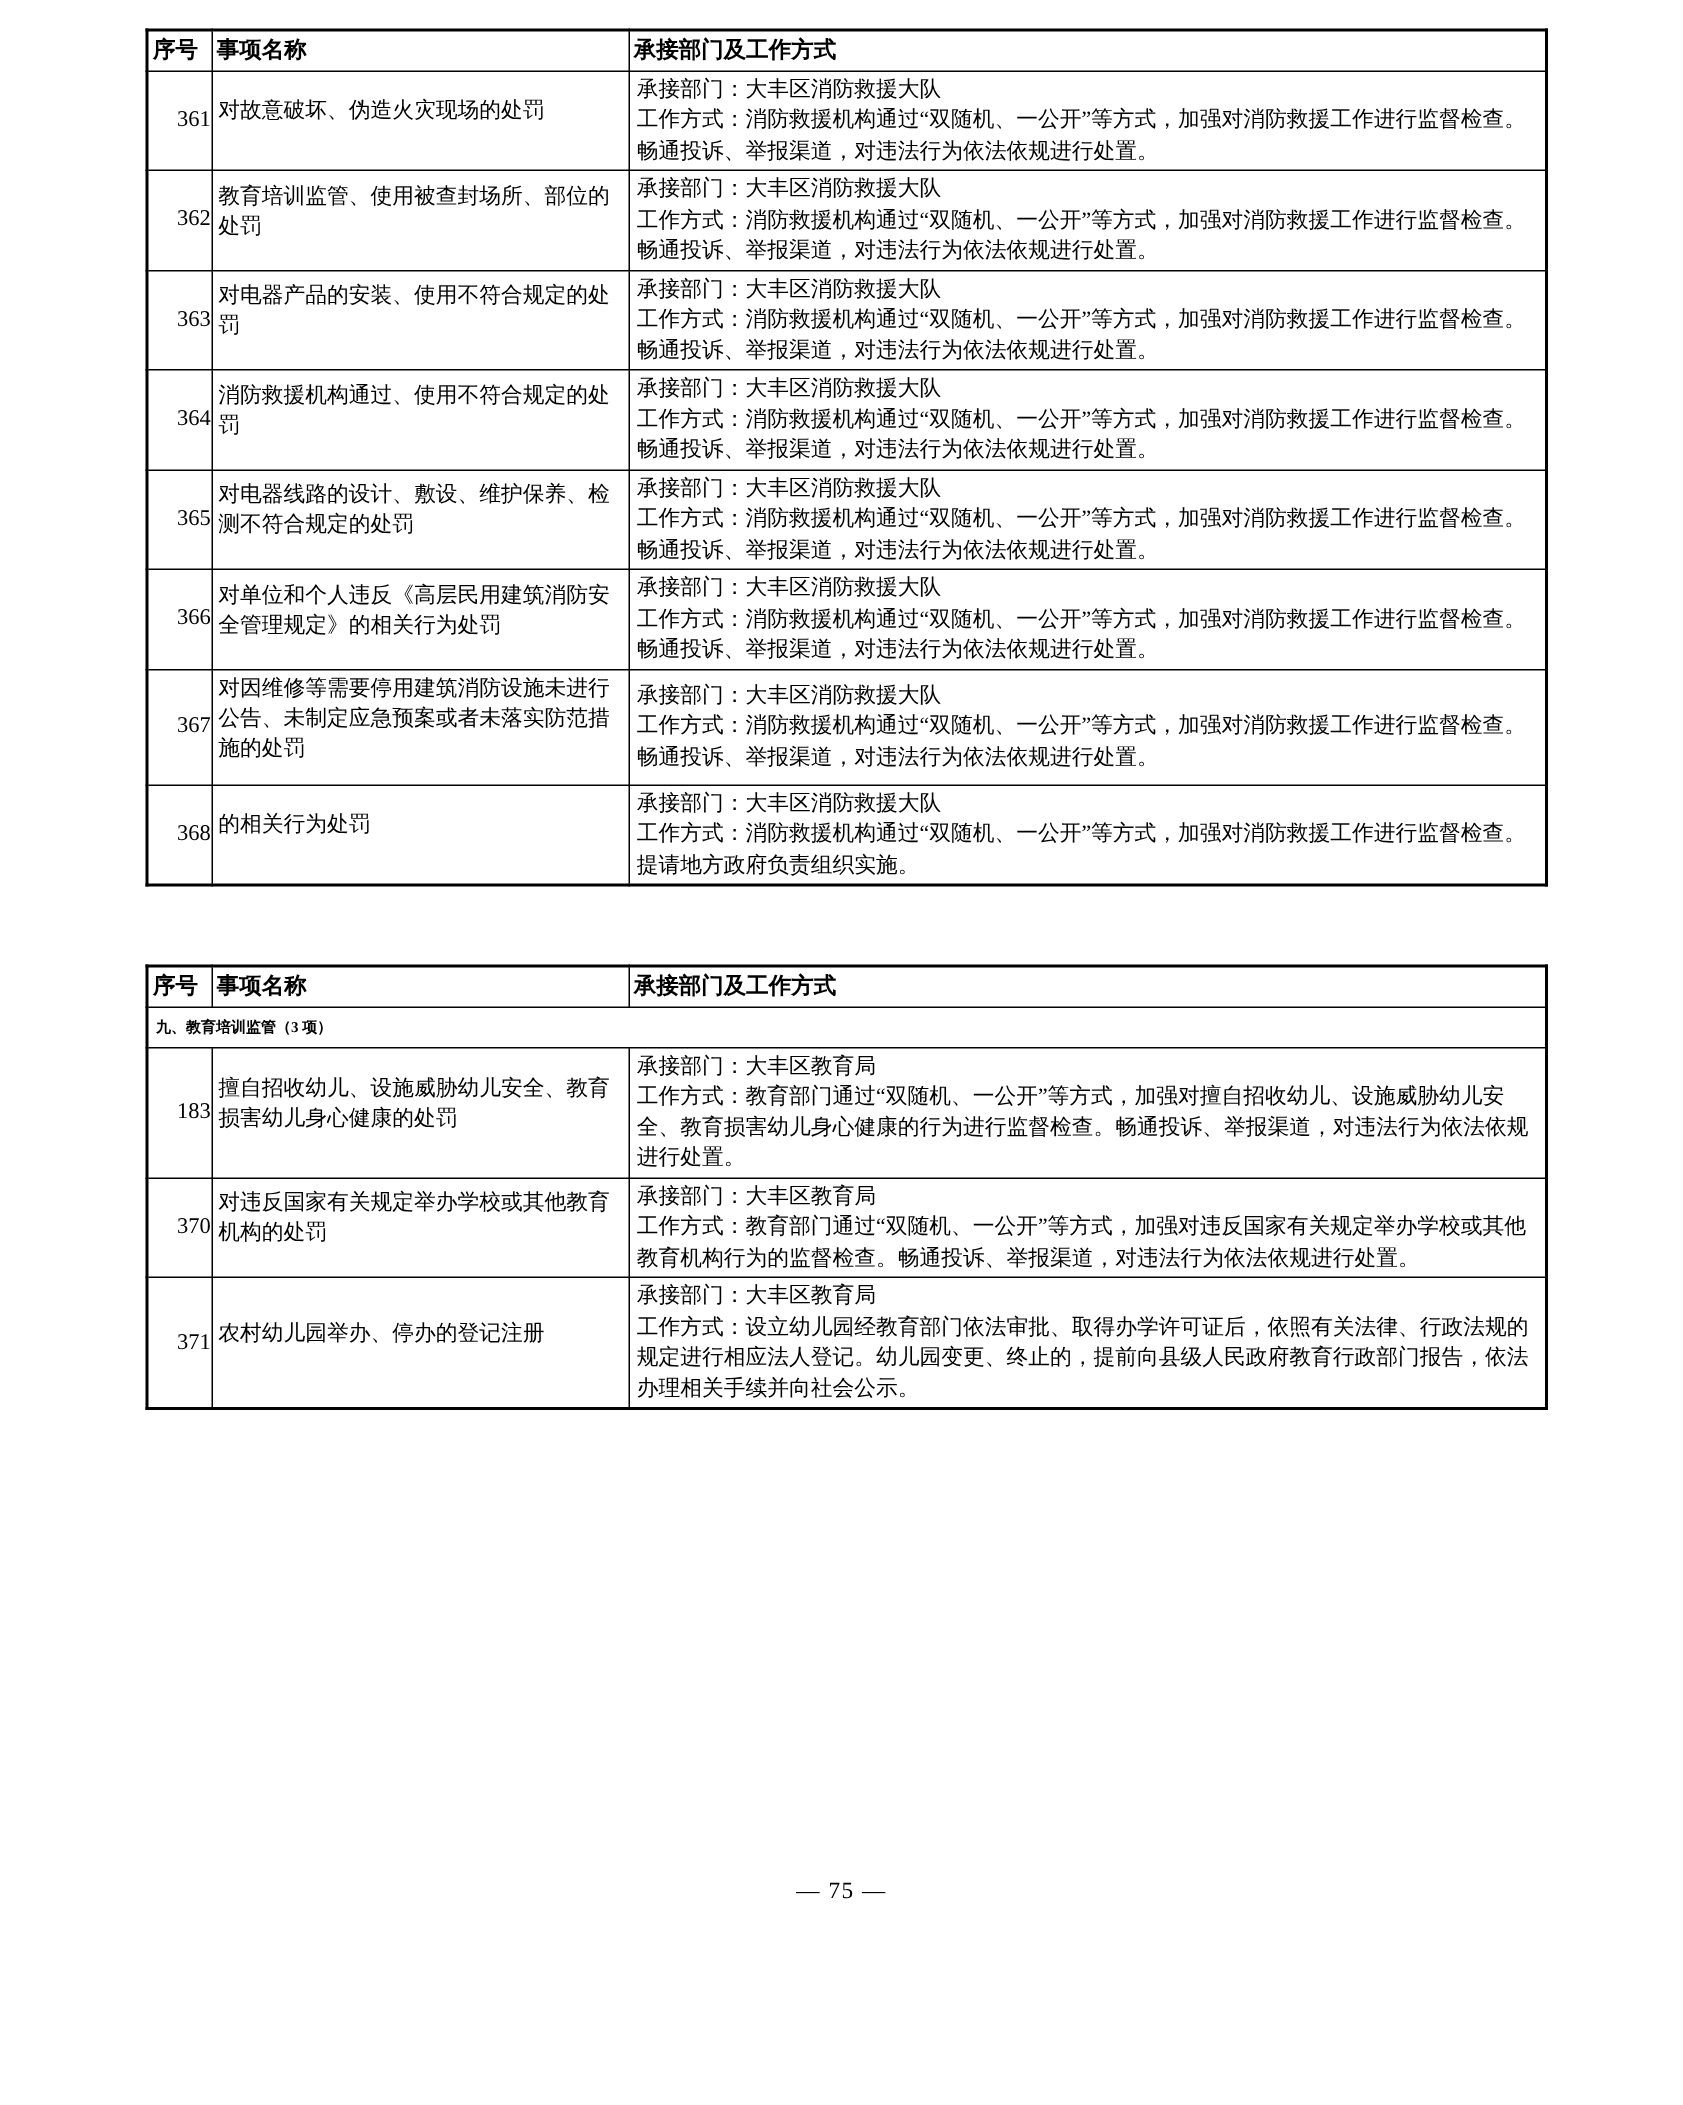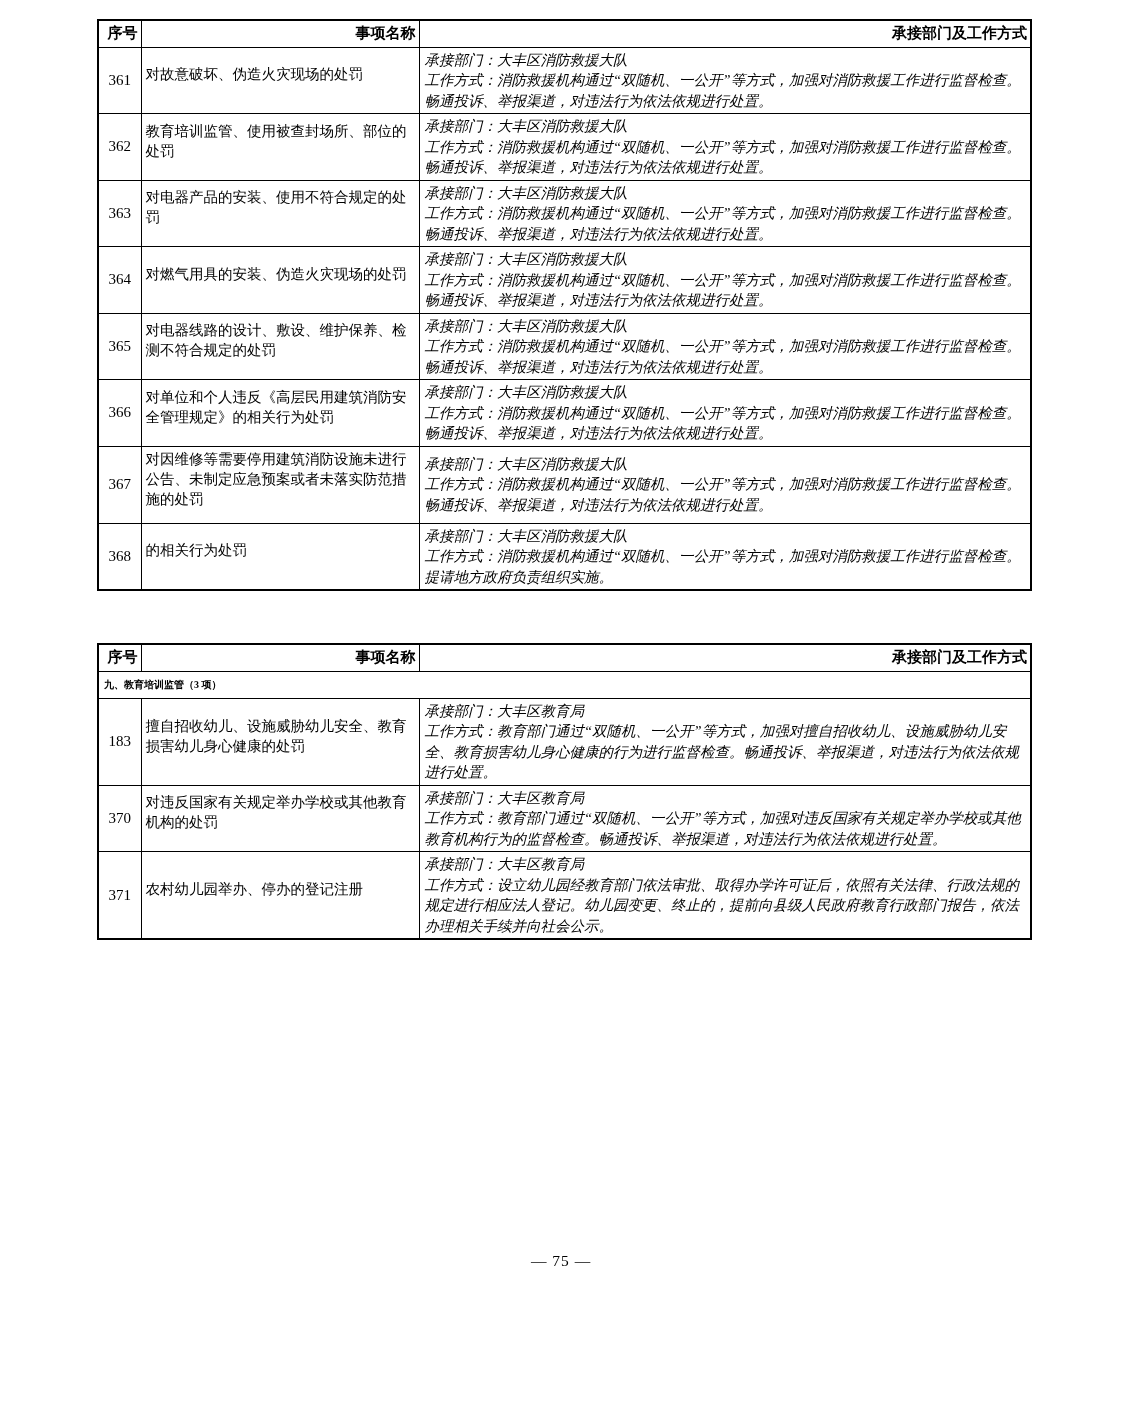--- a/index.html
+++ b/index.html
@@ -25,40 +25,39 @@
   table.t2 { top: 643px; }
   .doc-table th, .doc-table td {
     border: 1px solid #000000;
     font-size: 14.5px;
     color: #000000;
     overflow: hidden;
   }
   .doc-table th {
     font-weight: bold;
     font-size: 15px;
-    text-align: right;
+    text-align: left;
     height: 27px;
     padding: 0 3px;
   }
   td.no {
     text-align: center;
     vertical-align: middle;
     font-size: 15px;
-    padding: 1px 9px;
+    padding: 1px 19px;
   }
   td.name {
     vertical-align: middle;
     line-height: 20px;
     padding: 2px 3px 14px 4px;
   }
   td.body {
     vertical-align: middle;
     line-height: 20.5px;
     padding: 2px 6px 2px 5px;
-    font-style: italic;
   }
   tr.section td {
     font-weight: bold;
     font-size: 10px;
     text-align: left;
     height: 27px;
     padding: 3px 3px 3px 5px;
   }
   .footer {
     position: absolute;
@@ -109,21 +108,21 @@
         <tr>
           <td class="no">363</td>
           <td class="name">对电器产品的安装、使用不符合规定的处罚</td>
           <td class="body">
             <div>承接部门：大丰区消防救援大队</div>
             <div>工作方式：消防救援机构通过“双随机、一公开”等方式，加强对消防救援工作进行监督检查。畅通投诉、举报渠道，对违法行为依法依规进行处置。</div>
           </td>
         </tr>
         <tr>
           <td class="no">364</td>
-          <td class="name">对燃气用具的安装、伪造火灾现场的处罚</td>
+          <td class="name">消防救援机构通过、使用不符合规定的处罚</td>
           <td class="body">
             <div>承接部门：大丰区消防救援大队</div>
             <div>工作方式：消防救援机构通过“双随机、一公开”等方式，加强对消防救援工作进行监督检查。畅通投诉、举报渠道，对违法行为依法依规进行处置。</div>
           </td>
         </tr>
         <tr>
           <td class="no">365</td>
           <td class="name">对电器线路的设计、敷设、维护保养、检测不符合规定的处罚</td>
           <td class="body">
             <div>承接部门：大丰区消防救援大队</div>

